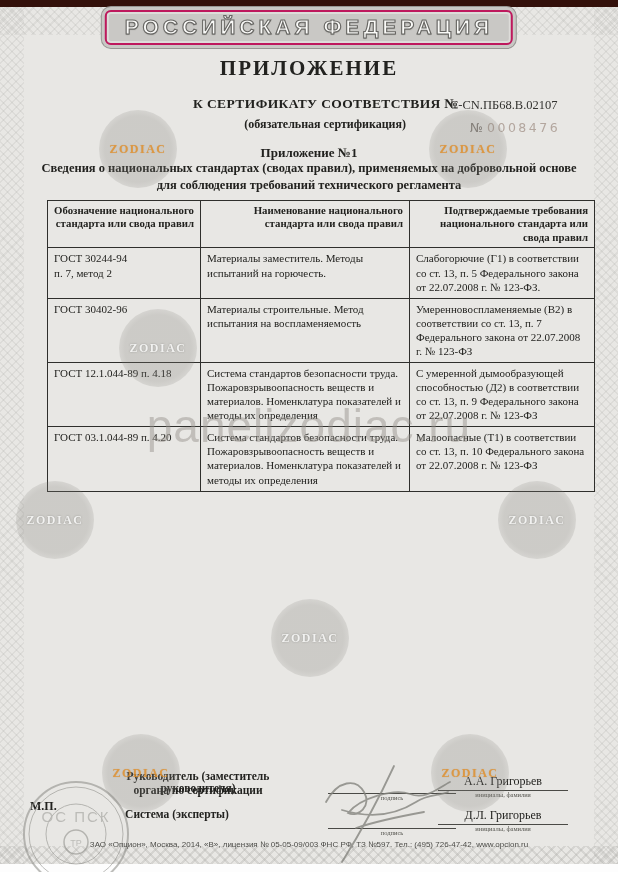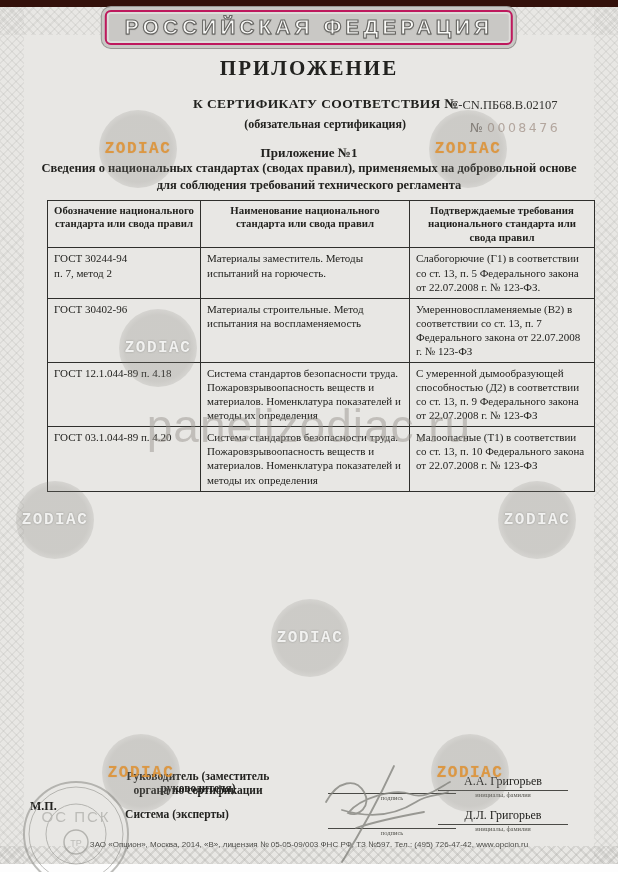--- a/index.html
+++ b/index.html
@@ -47,34 +47,34 @@
     color:#b3a69e; letter-spacing:2.5px; }
   .form-num .pfx { color:#87817c; letter-spacing:0; margin-right:4px; }
 
   .appendix-label { left:0; top:145px; width:618px; text-align:center; font-weight:bold; font-size:13px; }
   .appendix-heading { left:40px; top:160px; width:538px; text-align:center;
     font-weight:bold; font-size:12.5px; line-height:1.32; }
 
   table.std { position:absolute; left:47px; top:200px; width:508px;
     border-collapse:collapse; table-layout:fixed; }
   table.std th, table.std td { border:1px solid #2f2f2c; vertical-align:top; }
-  table.std th { font-weight:bold; font-size:10.8px; text-align:center; padding:3px 6px; line-height:1.25; }
+  table.std th { font-weight:bold; font-size:10.8px; text-align:right; padding:3px 6px; line-height:1.25; }
   table.std td { font-size:11px; padding:3px 6px 4px; line-height:1.28; white-space:pre-line; }
   .c1 { width:140px; } .c2 { width:196px;margin-top:40px; } .c3 { width:172px; }
   tr.r1 td { height:40px; } tr.r2 td { height:48px; } tr.r3 td { height:52px; } tr.r4 td { height:55px; }
 
   
   .wm-layer { position:absolute; inset:0; pointer-events:none; }
   .site-wm { position:absolute; left:0; top:399px; width:618px; text-align:center;
     font-family:"Liberation Sans", sans-serif; font-size:46px; letter-spacing:1px;
     color:rgba(150,146,139,.48); }
   .zwm { position:absolute; width:78px; height:78px; border-radius:50%;
     background:radial-gradient(circle, rgba(125,123,117,.26) 0 60%, rgba(125,123,117,.14) 75%, transparent 76%);
     display:flex; align-items:center; justify-content:center; }
-  .zwm span { font-family:Liberation Mono, monospace; font-weight:bold; font-size:16px; letter-spacing:1.5px; }
+  .zwm span { font-family:Liberation Serif, serif; font-weight:bold; font-size:12px; letter-spacing:1.5px; }
   .zwm.light span { color:rgba(250,250,248,.9); text-shadow:0 0 2px rgba(110,110,105,.6); }
   .zwm.orange span { color:rgba(225,146,47,.78); text-shadow:0 0 1px rgba(190,115,30,.4); }
 
   
   .mp { left:30px; top:799px; font-weight:bold; font-size:12px; }
   .head-role1 { left:92px; top:770px; width:212px; text-align:center; font-weight:bold; font-size:11.5px; }
   .head-role2 { left:92px; top:784px; width:212px; text-align:center; font-weight:bold; font-size:11.5px; }
   .expert-role { left:92px; top:808px; width:170px; text-align:center; font-weight:bold; font-size:11.5px; }
   .sigline { position:absolute; border-top:1px solid #4a4a46; width:128px; left:328px; }
   .sigline.s1 { top:793px; } .sigline.s2 { top:828px; }

